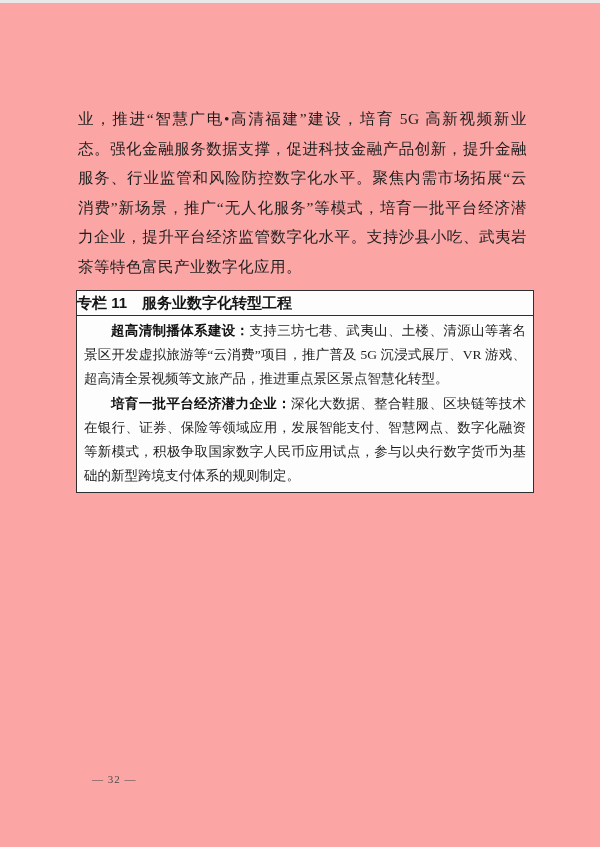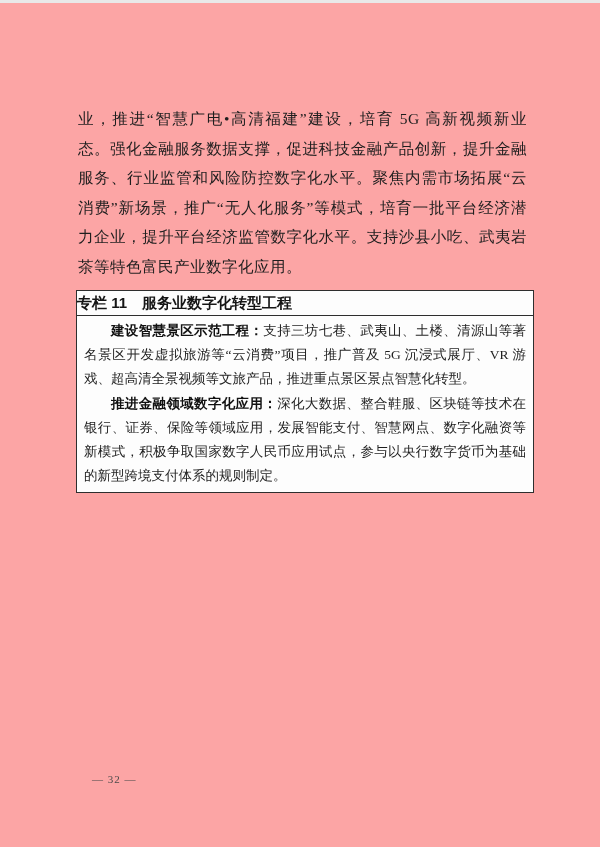--- a/index.html
+++ b/index.html
@@ -71,20 +71,20 @@
 </head>
 <body>
 
 <div class="page">
 
   <div class="intro">业，推进“智慧广电•高清福建”建设，培育 5G 高新视频新业态。强化金融服务数据支撑，促进科技金融产品创新，提升金融服务、行业监管和风险防控数字化水平。聚焦内需市场拓展“云消费”新场景，推广“无人化服务”等模式，培育一批平台经济潜力企业，提升平台经济监管数字化水平。支持沙县小吃、武夷岩茶等特色富民产业数字化应用。</div>
 
   <div class="project-box">
     <div class="box-title">专栏 11　服务业数字化转型工程</div>
     <div class="box-body">
-      <p><span class="lead">建设智慧景区示范工程：</span><span>支持三坊七巷、武夷山、土楼、清源山等著名景区开发虚拟旅游等“云消费”项目，推广普及 5G 沉浸式展厅、VR 游戏、超高清全景视频等文旅产品，推进重点景区景点智慧化转型。</span></p>
-      <p><span class="lead">推进金融领域数字化应用：</span><span>深化大数据、整合鞋服、区块链等技术在银行、证券、保险等领域应用，发展智能支付、智慧网点、数字化融资等新模式，积极争取国家数字人民币应用试点，参与以央行数字货币为基础的新型跨境支付体系的规则制定。</span></p>
+      <p><span class="lead">超高清制播体系建设：</span><span>支持三坊七巷、武夷山、土楼、清源山等著名景区开发虚拟旅游等“云消费”项目，推广普及 5G 沉浸式展厅、VR 游戏、超高清全景视频等文旅产品，推进重点景区景点智慧化转型。</span></p>
+      <p><span class="lead">培育一批平台经济潜力企业：</span><span>深化大数据、整合鞋服、区块链等技术在银行、证券、保险等领域应用，发展智能支付、智慧网点、数字化融资等新模式，积极争取国家数字人民币应用试点，参与以央行数字货币为基础的新型跨境支付体系的规则制定。</span></p>
     </div>
   </div>
 
   <div class="page-number">— 32 —</div>
 
 </div>
 
 </body></html>

